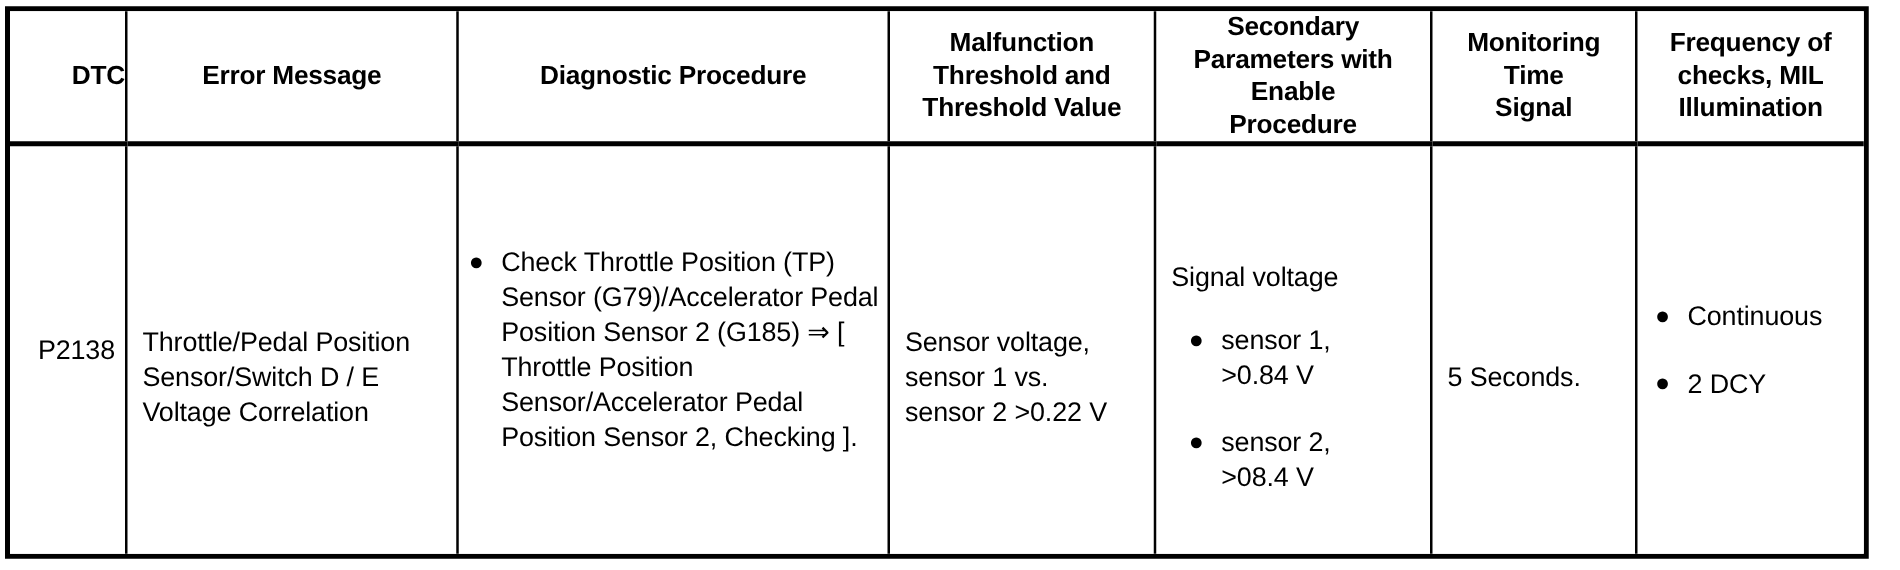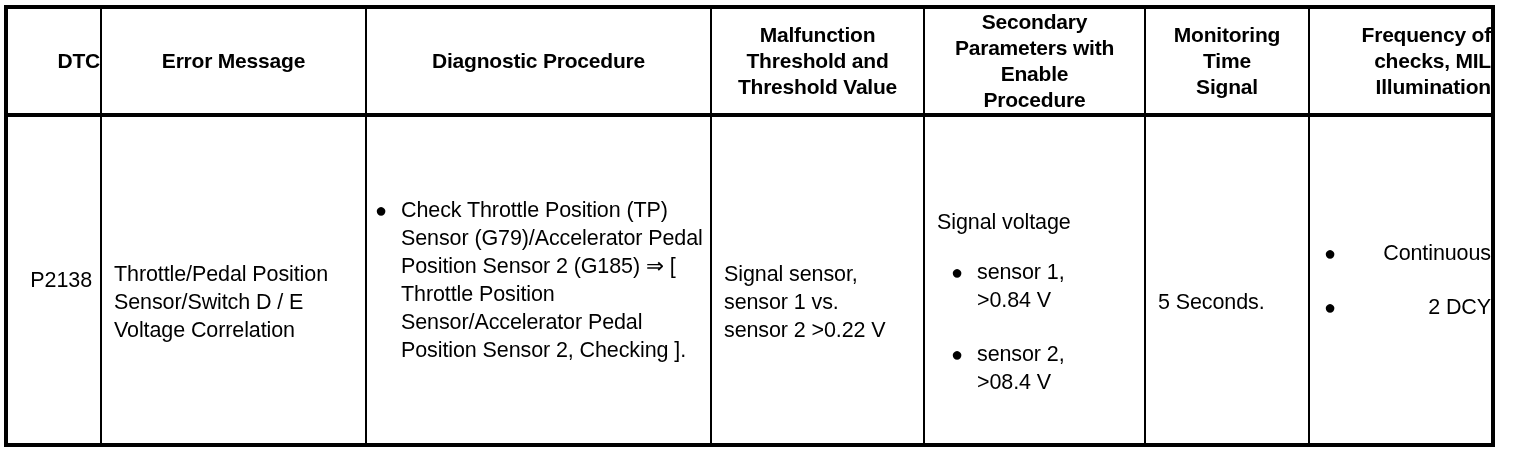--- a/index.html
+++ b/index.html
@@ -33,21 +33,21 @@
     table-layout: fixed;
   }
   table.dtc td, table.dtc th {
     border-left: 2px solid #000;
     border-right: 2px solid #000;
     padding: 0;
     vertical-align: middle;
     background: #fff;
   }
   table.dtc th:first-child, table.dtc td:first-child { border-left: 0; text-align: right; }
-  table.dtc th:last-child,  table.dtc td:last-child  { border-right: 0; text-align: right; }
+  table.dtc th:last-child,  table.dtc td:last-child  { border-right: 0; }
 
   thead th {
     border-bottom: 4px solid #000;
     font-weight: bold;
     font-size: 21px;
     line-height: 26px;
     text-align: center;
     letter-spacing: -0.2px;
     padding: 4px 6px;
   }
@@ -184,21 +184,21 @@
           <ul class="blist">
             <li>
               <span class="bullet">●</span>
               <span>Check Throttle Position (TP) Sensor (G79)/Accelerator Pedal Position Sensor 2 (G185) ⇒ [ Throttle Position Sensor/Accelerator Pedal Position Sensor 2, Checking ].</span>
             </li>
           </ul>
         </td>
 
         <td>
           <div class="cell-pad-left">
-            <span class="hdr-line nowrapline">Signal sensor,</span>
+            <span class="hdr-line nowrapline">Sensor voltage,</span>
             <span class="hdr-line nowrapline">sensor 1 vs.</span>
             <span class="hdr-line nowrapline">sensor 2 &gt;0.22 V</span>
           </div>
         </td>
 
         <td>
           <div class="cell-pad-left">
             <div class="sec-lead">Signal voltage</div>
             <ul class="blist-sp">
               <li>

